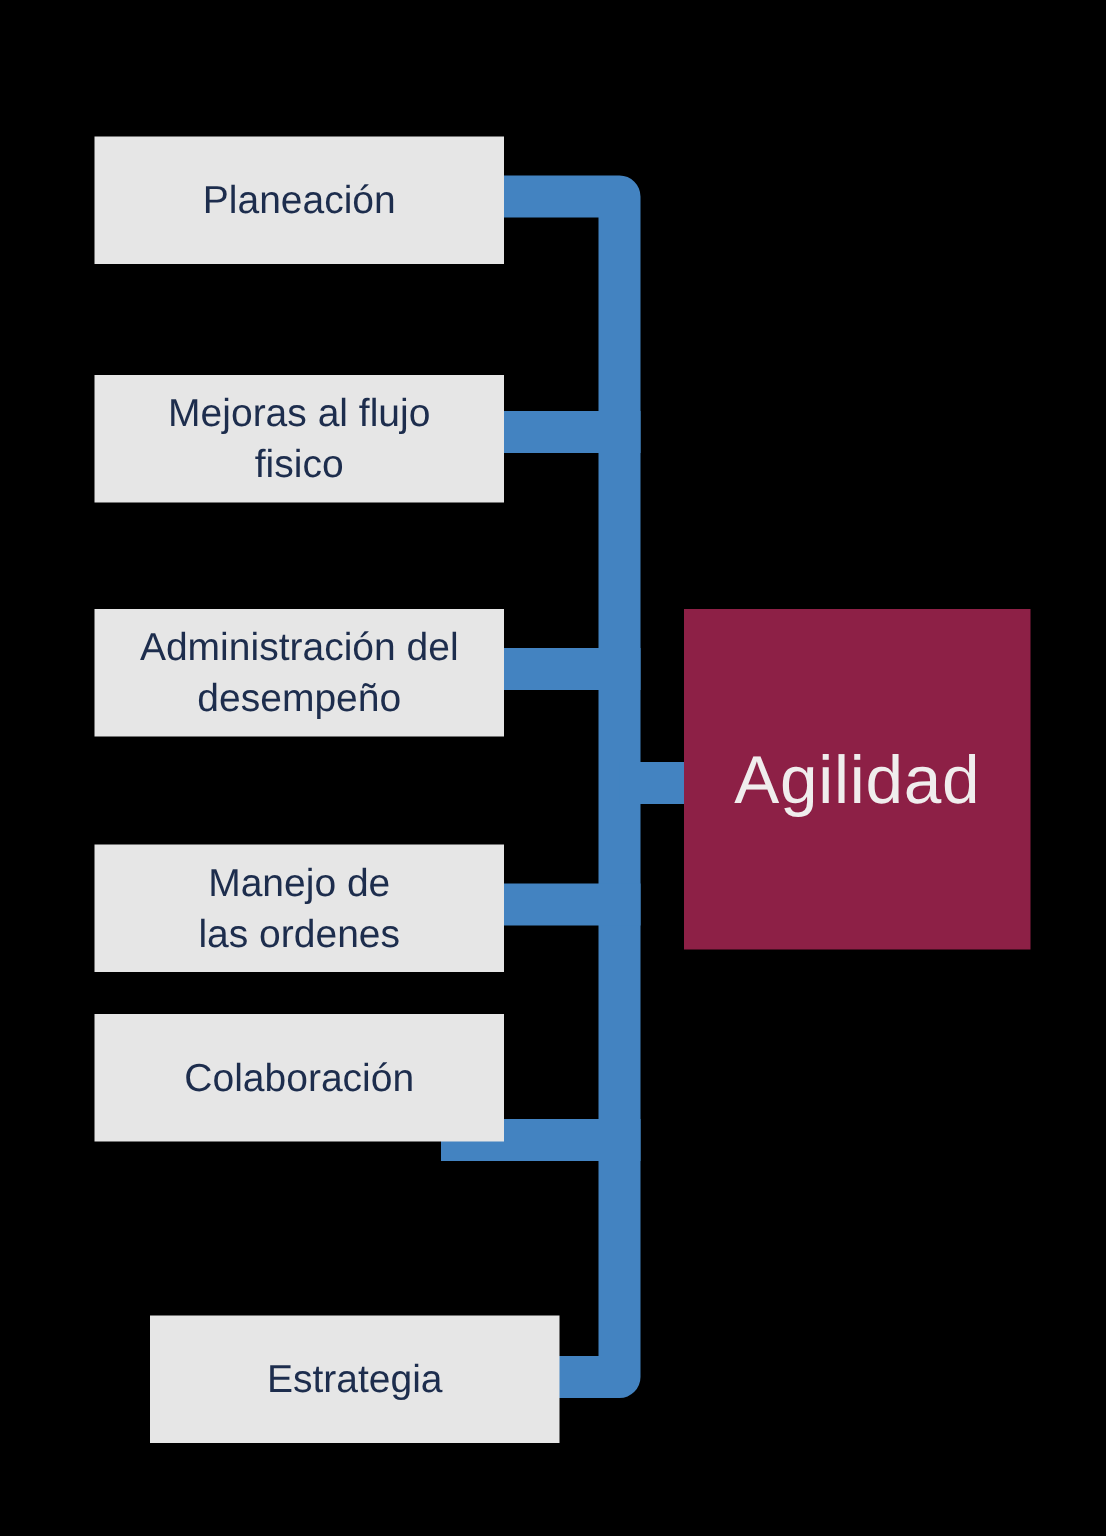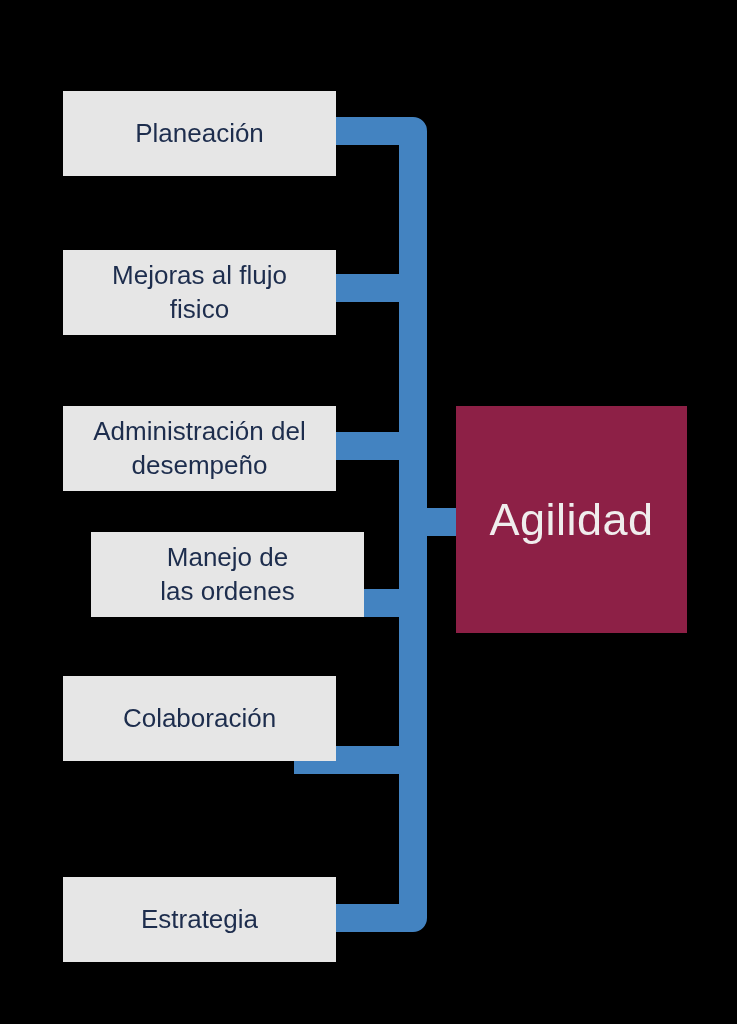--- a/index.html
+++ b/index.html
@@ -36,23 +36,23 @@
   .node .label {
     color: var(--label_navy, #1d2d4d);
     font-size: 26px;
     line-height: 1.3;
     text-align: center;
     white-space: pre-line;
   }
   .node--1 { top: 91px; }
   .node--2 { top: 250px; }
   .node--3 { top: 406px; }
-  .node--4 { top: 532px; margin-left: 28px; }
+  .node--4 { top: 563px; }
   .node--5 { top: 676px; }
-  .node--6 { top: 877px; }
+  .node--6 { top: 877px; margin-left: 37px; }
   .target {
     position: absolute;
     left: 456px;
     top: 406px;
     width: 231px;
     height: 227px;
     background: var(--accent_maroon, #8d2046);
     display: flex;
     align-items: center;
     justify-content: center;

